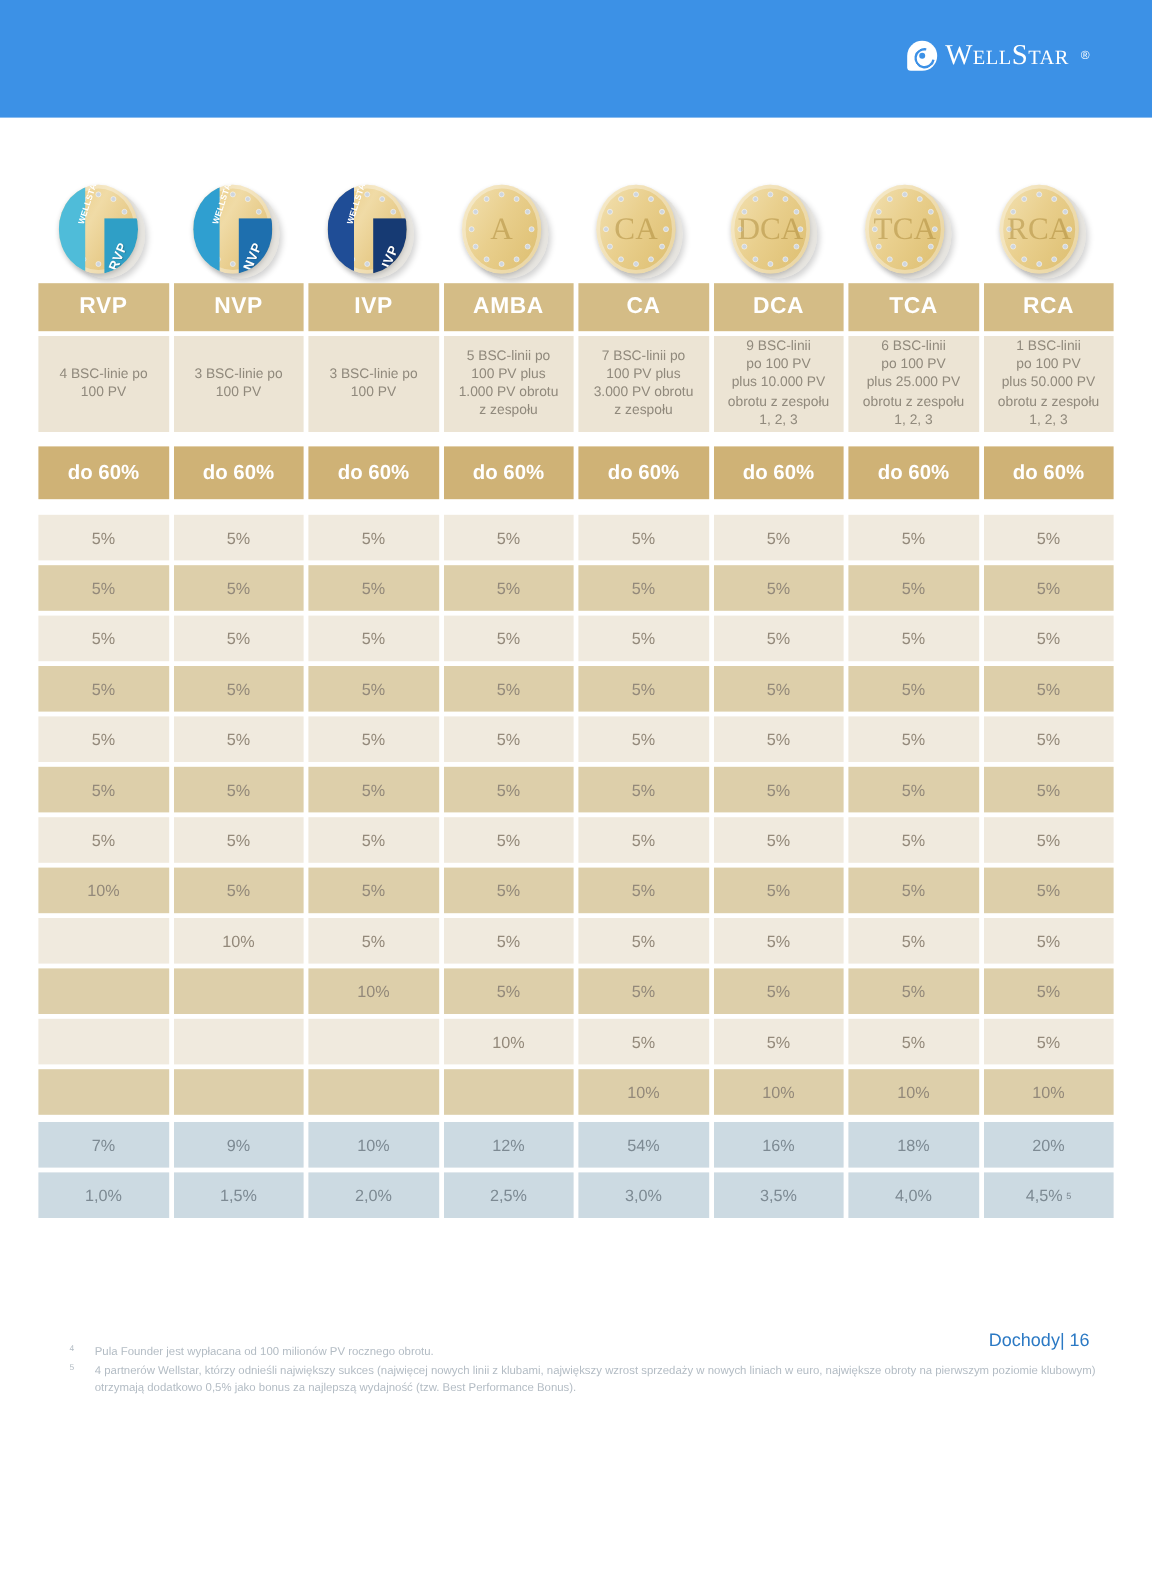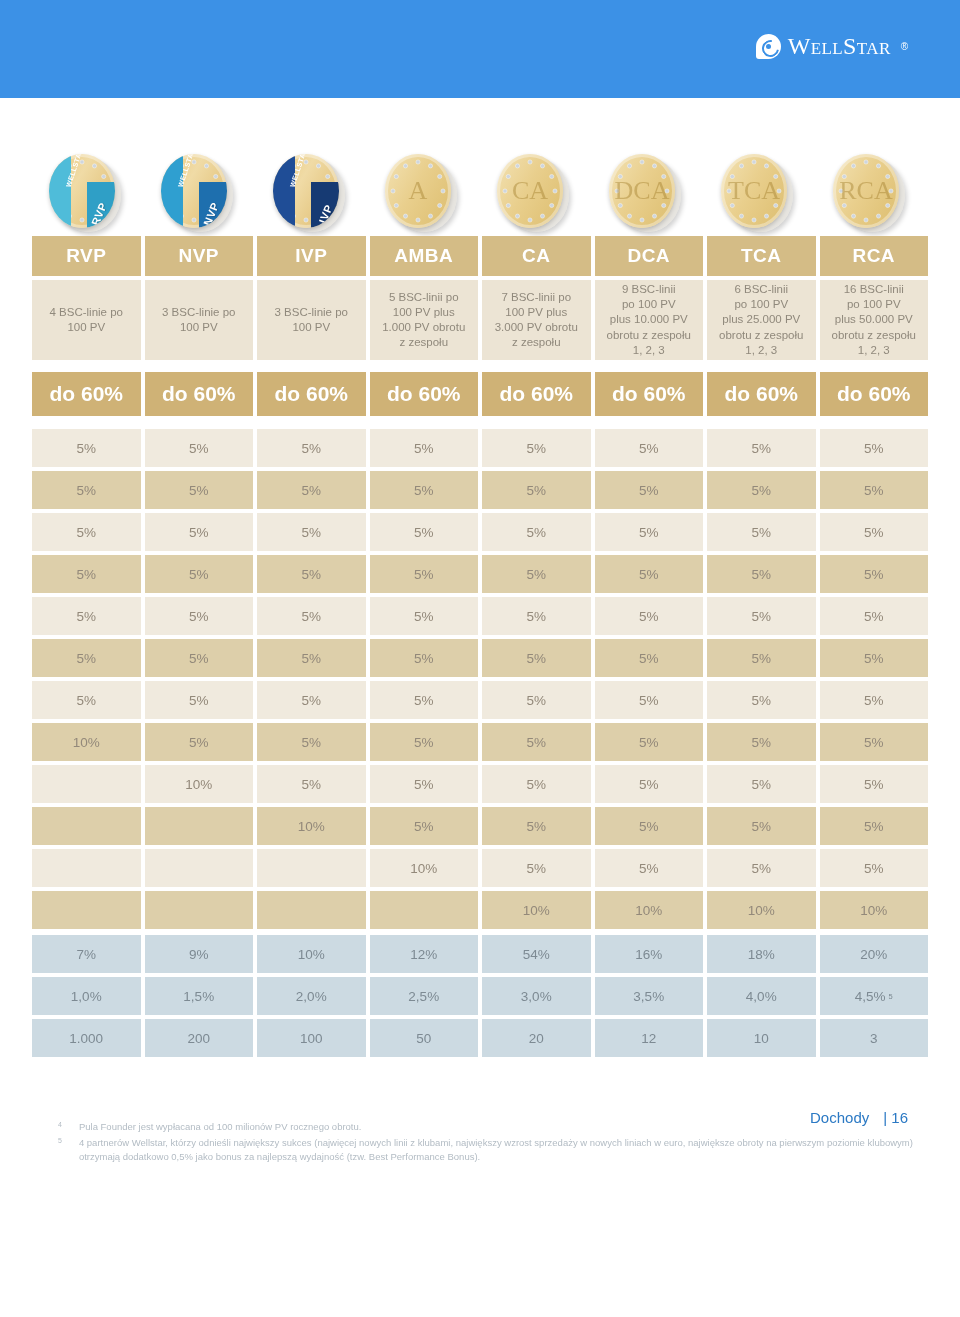--- a/index.html
+++ b/index.html
@@ -113,21 +113,21 @@
     padding: 4px 3px;
     flex-direction: column;
   }
   .row-desc .cell .txt { display: block; }
   sup { font-size: 7.5px; vertical-align: super; }
 
   .row-do { margin-bottom: 13px; }
   .row-do .cell {
     background: #cfb276;
     height: 44px;
-    color: #ffffff; font-size: 21px; font-weight: bold;
+    color: #ffffff; font-size: 17px; font-weight: bold;
   }
 
   .row-pct .cell { height: 38px; font-size: 13.5px; color: #93897a; }
   .row-pct.light .cell { background: #f0eade; }
   .row-pct.dark  .cell { background: #ddcfaa; }
   .row-pct .cell.empty { color: transparent; }
 
   .row-blue { }
   .row-blue .cell { height: 38px; background: #ccdae2; color: #7d8a93; font-size: 13.5px; }
   .row-blue.first { margin-top: 6px; }
@@ -137,21 +137,21 @@
     position: absolute; left: 38px; top: 1120px; width: 880px;
     font-size: 9.5px; color: #b3bcc4; line-height: 1.55;
   }
   .note { display: flex; gap: 17px; margin-bottom: 1px; margin-left: 20px; }
   .note .marker { font-size: 7px; line-height: 1.1; padding-top: 1px; }
   .note .body { flex: 1; }
 
   
   .footer {
     position: absolute; right: 52px; bottom: 28px;
-    display: flex; align-items: baseline; gap: 14px;
+    display: flex; align-items: baseline; 
     color: #2b79c4; font-size: 15px;
   }
   .footer .bar { color: #2b79c4; }
 </style>
 </head>
 <body>
 
 <div class="page">
 
   <div class="topband">
@@ -394,21 +394,21 @@
           <span class="txt">1, 2, 3</span>
         </div>
         <div class="cell">
           <span class="txt">6 BSC-linii</span>
           <span class="txt">po 100 PV</span>
           <span class="txt">plus 25.000 PV</span>
           <span class="txt">obrotu z zespołu</span>
           <span class="txt">1, 2, 3</span>
         </div>
         <div class="cell">
-          <span class="txt">16 BSC-linii</span>
+          <span class="txt">1 BSC-linii</span>
           <span class="txt">po 100 PV</span>
           <span class="txt">plus 50.000 PV</span>
           <span class="txt">obrotu z zespołu</span>
           <span class="txt">1, 2, 3</span>
         </div>
       </div>
     <div class="row row-do" id="row-do">
         <div class="cell">do 60%</div>
         <div class="cell">do 60%</div>
         <div class="cell">do 60%</div>
@@ -585,46 +585,20 @@
           </div>
           <div class="cell">
             <span>3,5%</span>
           </div>
           <div class="cell">
             <span>4,0%</span>
           </div>
           <div class="cell">
             <span>4,5%</span>
             <sup style="margin-left: 3px;">5</sup>
-          </div>
-        </div>
-        <div class="row row-blue">
-          <div class="cell">
-            <span>1.000</span>
-          </div>
-          <div class="cell">
-            <span>200</span>
-          </div>
-          <div class="cell">
-            <span>100</span>
-          </div>
-          <div class="cell">
-            <span>50</span>
-          </div>
-          <div class="cell">
-            <span>20</span>
-          </div>
-          <div class="cell">
-            <span>12</span>
-          </div>
-          <div class="cell">
-            <span>10</span>
-          </div>
-          <div class="cell">
-            <span>3</span>
           </div>
         </div>
       </div>
   </div>
 
   <div class="notes" id="notes">
       <div class="note">
         <span class="marker">4</span>
         <span class="body">Pula Founder jest wypłacana od 100 milionów PV rocznego obrotu.</span>
       </div>

